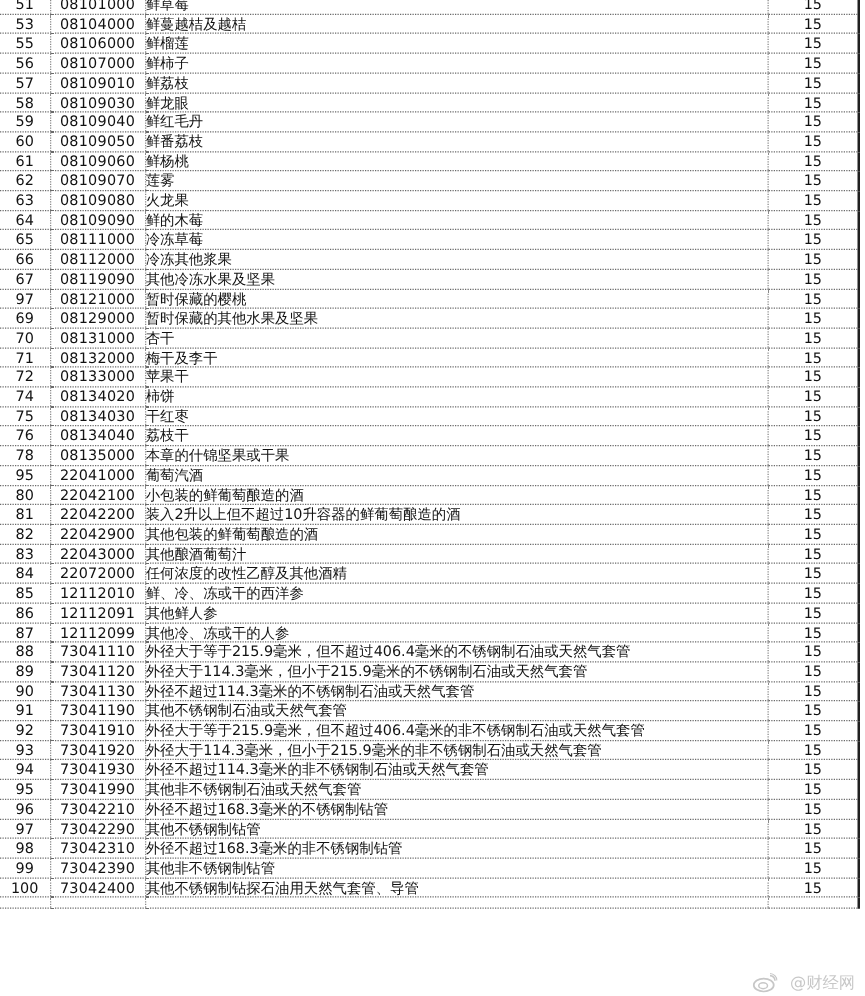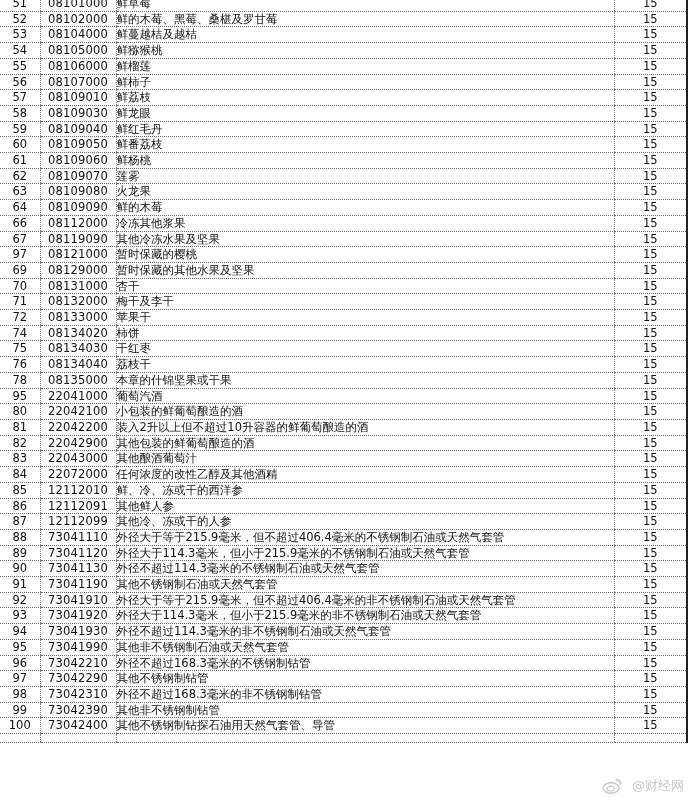--- a/index.html
+++ b/index.html
@@ -78,38 +78,26 @@
     </colgroup>
     <tbody id="tbody">
 
     <tr>
           <td class="idx">51</td>
           <td class="code">08101000</td>
           <td class="name">鲜草莓</td>
           <td class="rate">15</td>
         </tr>
         <tr>
-          <td class="idx">52</td>
-          <td class="code">08102000</td>
-          <td class="name">鲜的木莓、黑莓、桑椹及罗甘莓</td>
-          <td class="rate">15</td>
-        </tr>
-        <tr>
           <td class="idx">53</td>
           <td class="code">08104000</td>
           <td class="name">鲜蔓越桔及越桔</td>
           <td class="rate">15</td>
         </tr>
         <tr>
-          <td class="idx">54</td>
-          <td class="code">08105000</td>
-          <td class="name">鲜猕猴桃</td>
-          <td class="rate">15</td>
-        </tr>
-        <tr>
           <td class="idx">55</td>
           <td class="code">08106000</td>
           <td class="name">鲜榴莲</td>
           <td class="rate">15</td>
         </tr>
         <tr>
           <td class="idx">56</td>
           <td class="code">08107000</td>
           <td class="name">鲜柿子</td>
           <td class="rate">15</td>
@@ -153,20 +141,26 @@
         <tr>
           <td class="idx">63</td>
           <td class="code">08109080</td>
           <td class="name">火龙果</td>
           <td class="rate">15</td>
         </tr>
         <tr>
           <td class="idx">64</td>
           <td class="code">08109090</td>
           <td class="name">鲜的木莓</td>
+          <td class="rate">15</td>
+        </tr>
+        <tr>
+          <td class="idx">65</td>
+          <td class="code">08111000</td>
+          <td class="name">冷冻草莓</td>
           <td class="rate">15</td>
         </tr>
         <tr>
           <td class="idx">66</td>
           <td class="code">08112000</td>
           <td class="name">冷冻其他浆果</td>
           <td class="rate">15</td>
         </tr>
         <tr>
           <td class="idx">67</td>

